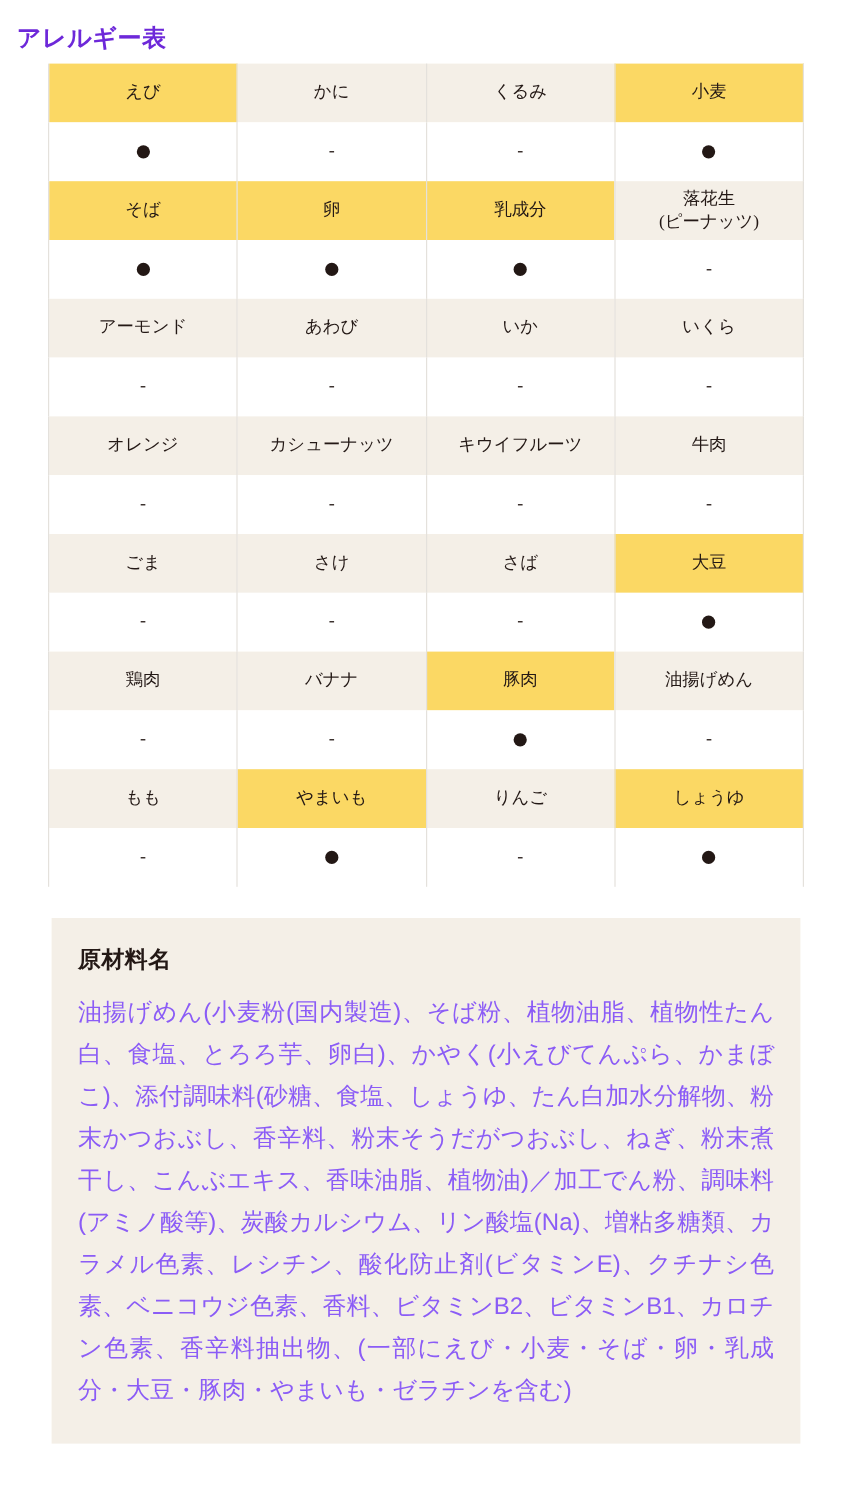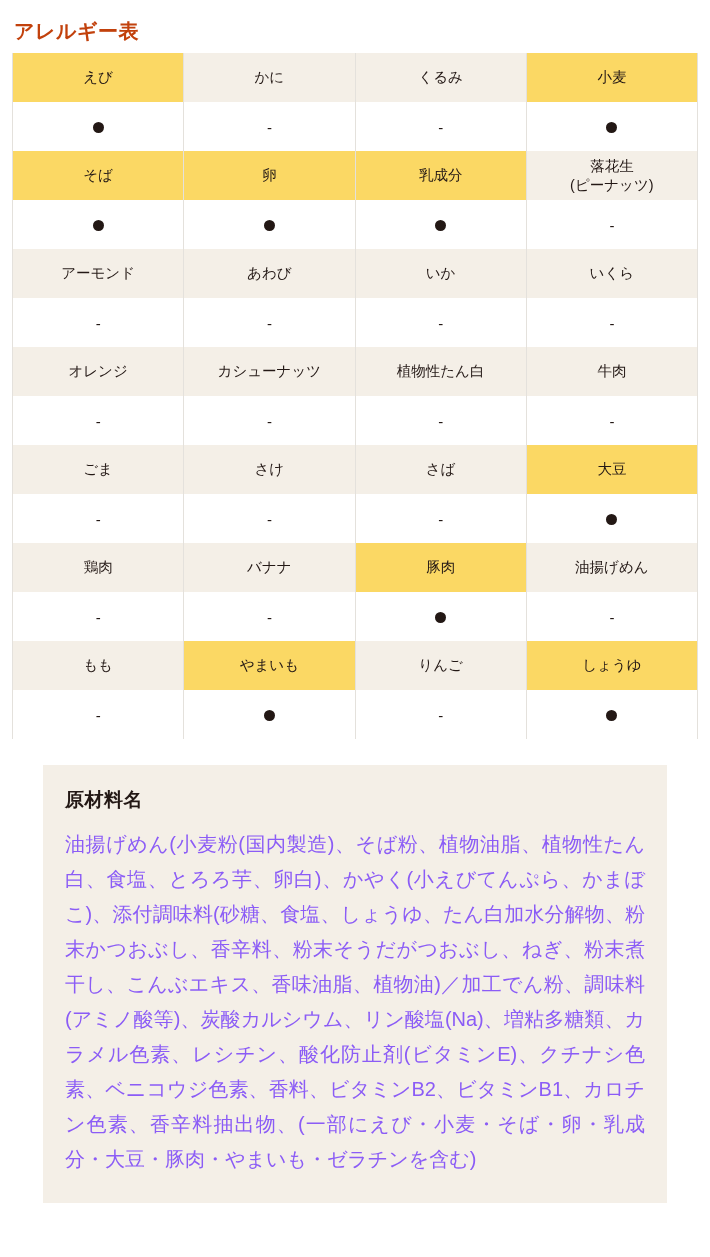--- a/index.html
+++ b/index.html
@@ -17,33 +17,34 @@
     width: 710px;
     min-height: 1257px;
     box-sizing: border-box;
     padding: 18px 12px 0 12px;
   }
   .title {
     font-size: 20px;
     font-weight: bold;
     letter-spacing: 0.5px;
     margin: 0 0 8px 2px;
-    color: #c2410c;
+    color: #6d28d9;
   }
   .lead {
     font-size: 14.5px;
     line-height: 1.55;
     margin: 0 2px 16px 2px;
     color: #231815;
   }
   table.allergen {
-    width: 686px;
+    width: 630px;
     margin: 0 auto;
     border-collapse: collapse;
     table-layout: fixed;
+    font-family: Liberation Serif, serif;
   }
   table.allergen td {
     width: 25%;
     height: 49px;
     text-align: center;
     vertical-align: middle;
     font-size: 14.5px;
     line-height: 1.3;
     color: #231815;
     border-left: 1px solid #e4e1dc;
@@ -146,21 +147,21 @@
       <tr class="marks">
         <td><span class="dash">-</span></td>
         <td><span class="dash">-</span></td>
         <td><span class="dash">-</span></td>
         <td><span class="dash">-</span></td>
       </tr>
 
       <tr class="labels">
         <td>オレンジ</td>
         <td>カシューナッツ</td>
-        <td>植物性たん白</td>
+        <td>キウイフルーツ</td>
         <td>牛肉</td>
       </tr>
       <tr class="marks">
         <td><span class="dash">-</span></td>
         <td><span class="dash">-</span></td>
         <td><span class="dash">-</span></td>
         <td><span class="dash">-</span></td>
       </tr>
 
       <tr class="labels">

